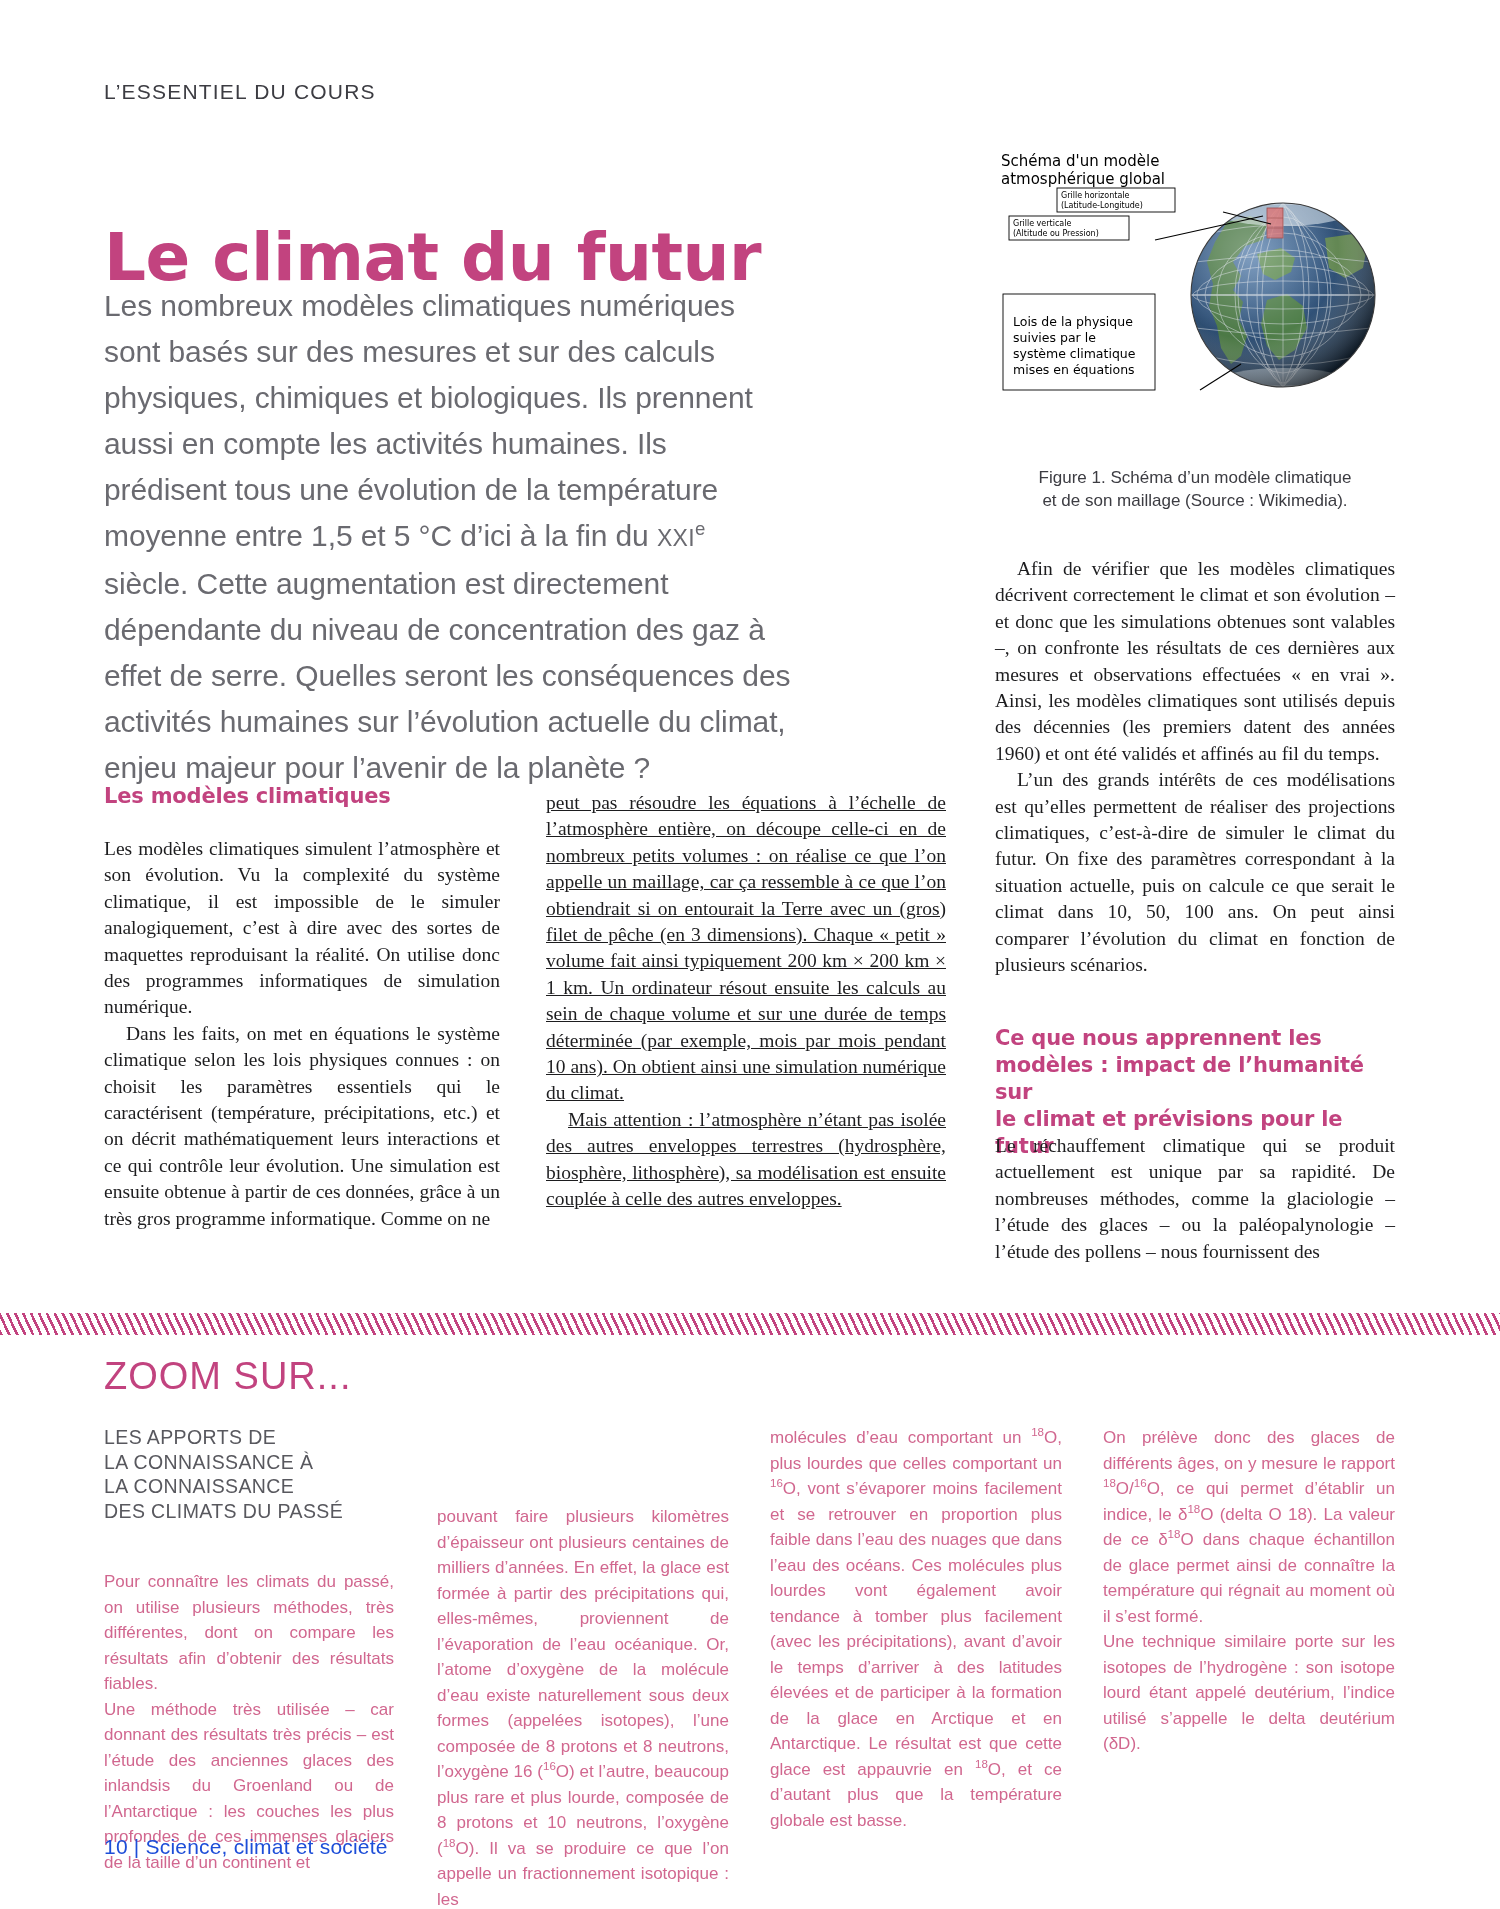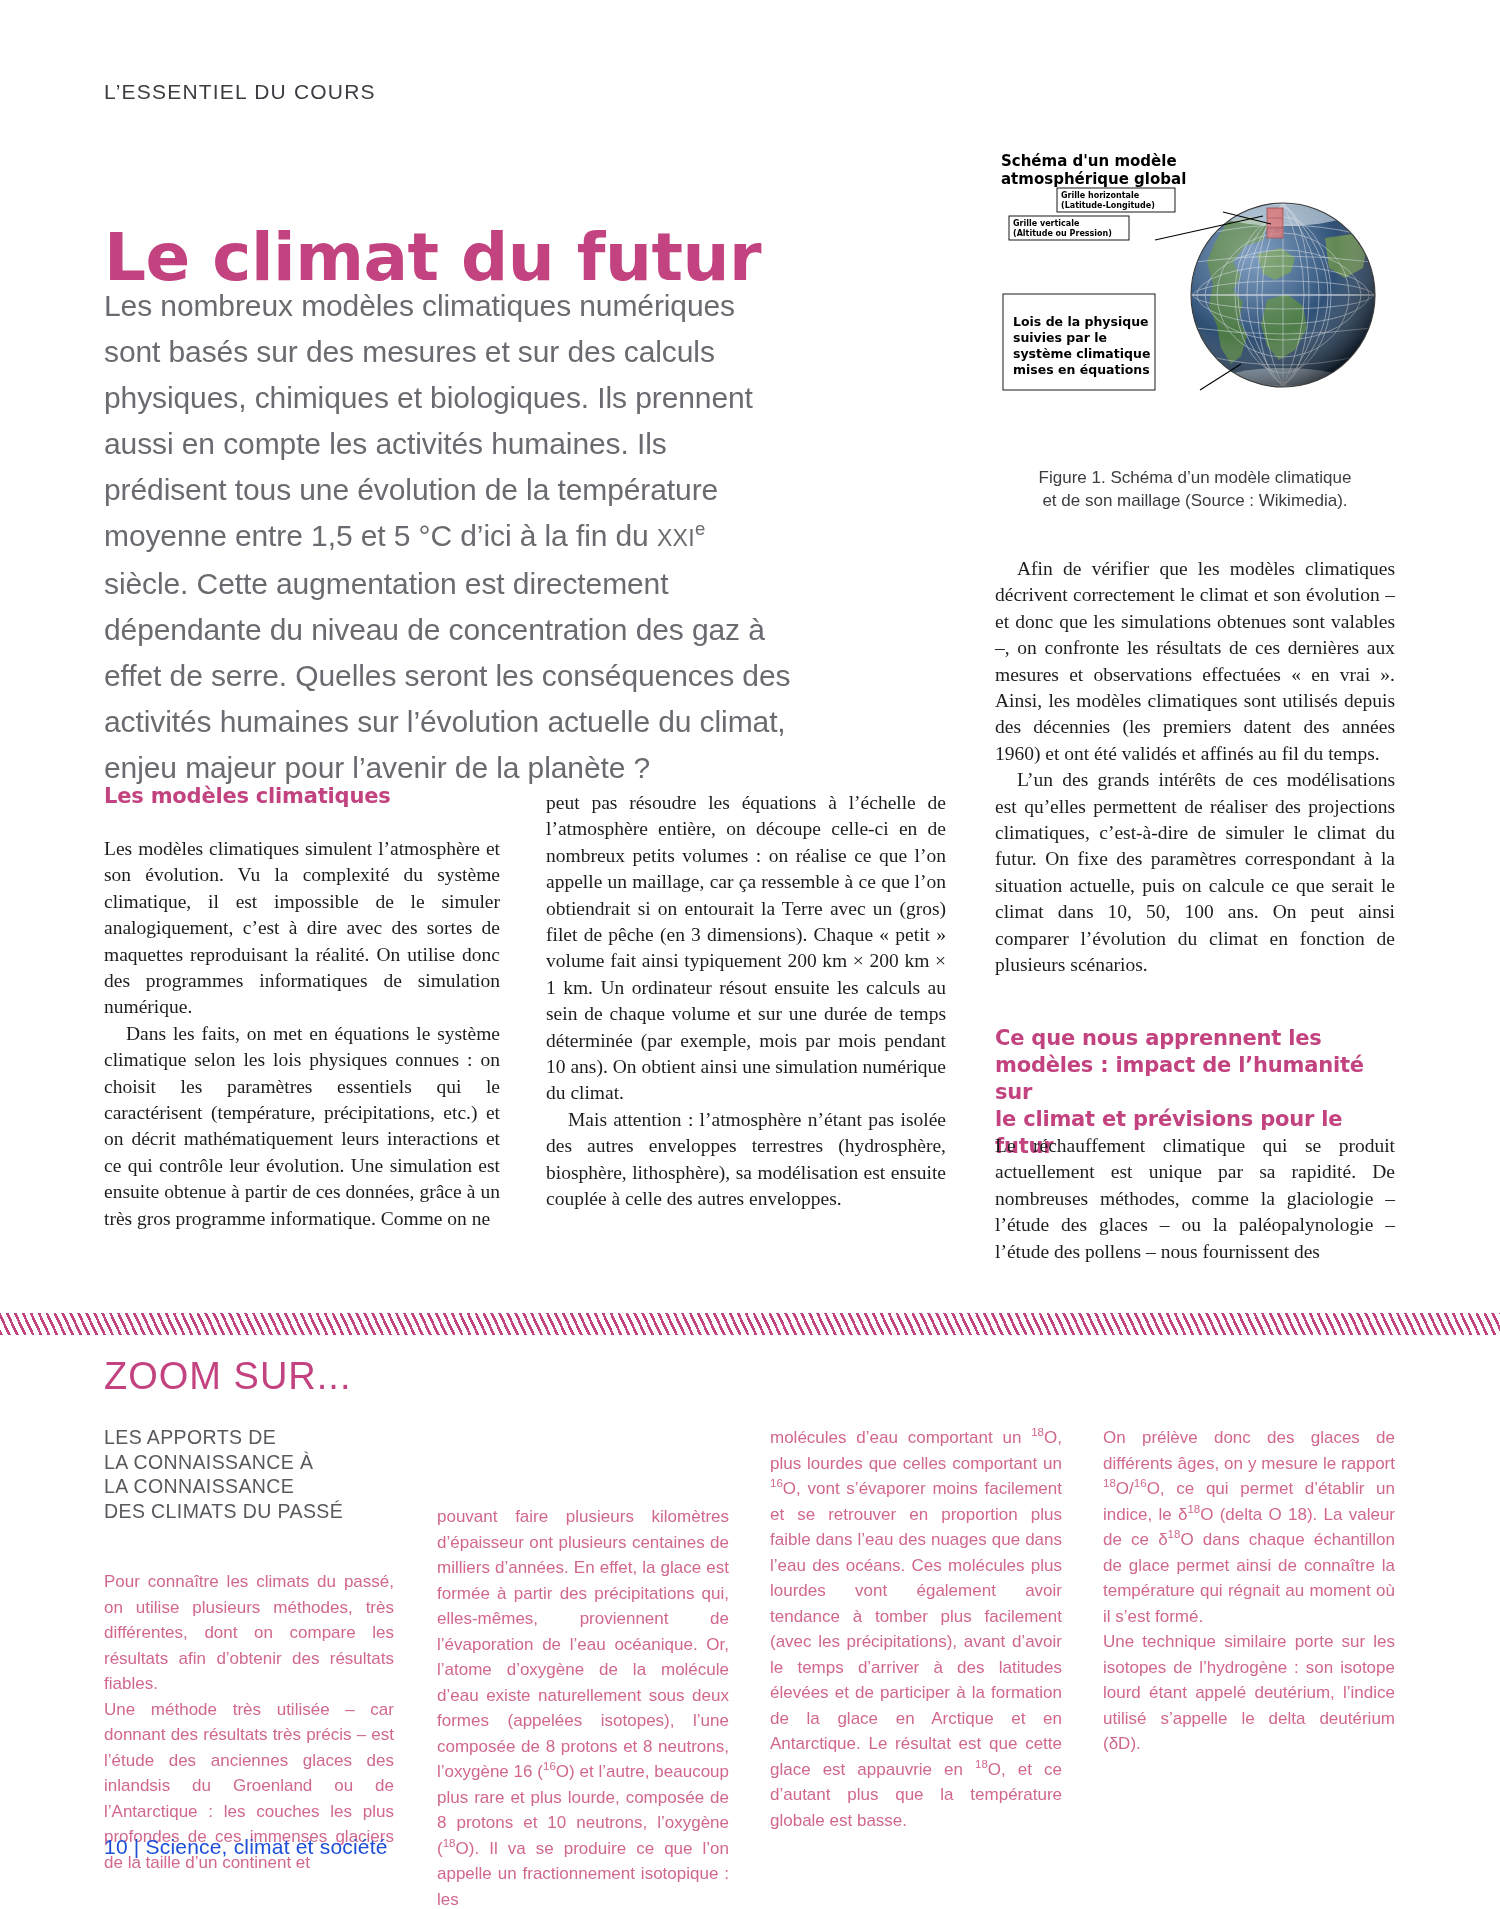--- a/index.html
+++ b/index.html
@@ -33,41 +33,41 @@
     position:absolute;left:104px;top:283px;width:690px;
     font-size:30px;line-height:46px;color:#6a6a70;
     font-family:"Liberation Sans", sans-serif;
     letter-spacing:-0.1px;
   }
   .intro .sc{font-size:23px;letter-spacing:0.3px;}
   .intro sup{font-size:0.62em;vertical-align:super;line-height:0;}
 
   
   .figure-wrap{
-    position:absolute;left:995px;top:150px;width:400px;height:310px;font-weight:bold;
+    position:absolute;left:995px;top:150px;width:400px;height:310px;
   }
   .fig-svg{display:block;}
   .fig-caption{
     position:absolute;left:995px;top:466px;width:400px;
     text-align:center;font-size:17px;line-height:23px;color:#3c3c42;
     font-family:"Liberation Sans", sans-serif;
   }
 
   
   .serif-col{
     font-family:"Liberation Serif", serif;
     font-size:19.5px;line-height:26.4px;color:#1d1d1f;
     text-align:justify;
     -webkit-hyphens:none;hyphens:none;
   }
   .serif-col p{margin:0;text-indent:22px;}
   .serif-col p.noind{text-indent:0;}
 
   .col-left{position:absolute;left:104px;top:836px;width:396px;}
-  .col-mid{position:absolute;left:546px;top:790px;width:400px;}
+  .col-mid{position:absolute;left:546px;top:790px;width:400px;text-decoration:underline;}
   .col-right{position:absolute;left:995px;top:524px;width:400px;margin-top:32px;}
 
   
   .sec-head{
     color:#c2437f;font-weight:bold;
     font-family:"DejaVu Sans", sans-serif;
     font-size:21px;line-height:27px;letter-spacing:-0.2px;
   }
   .sec-head-left{position:absolute;left:104px;top:783px;width:400px;}
   .sec-head-right{position:absolute;left:995px;top:1025px;width:400px;}

